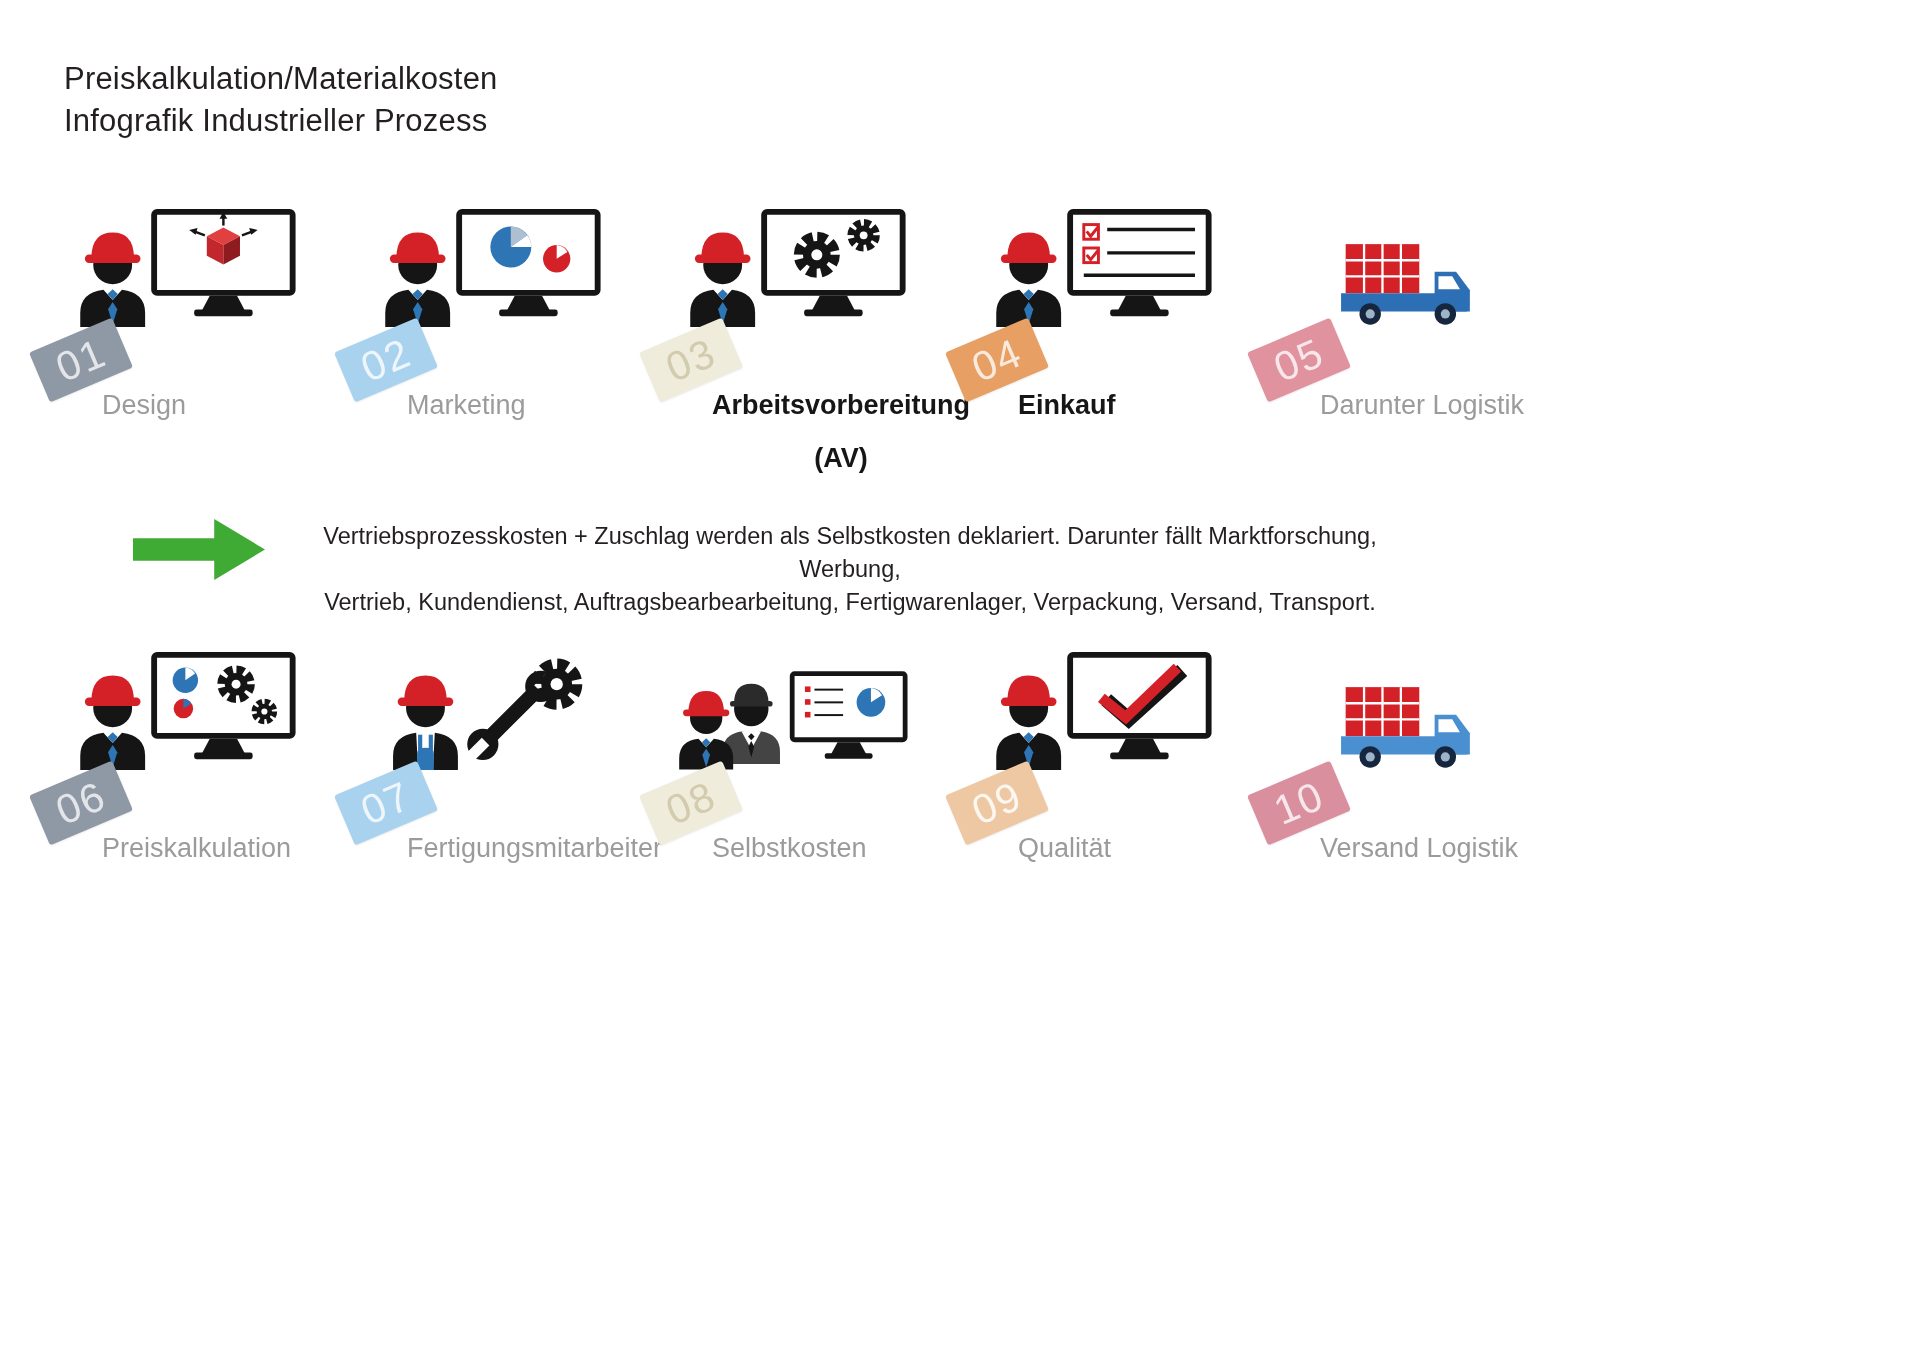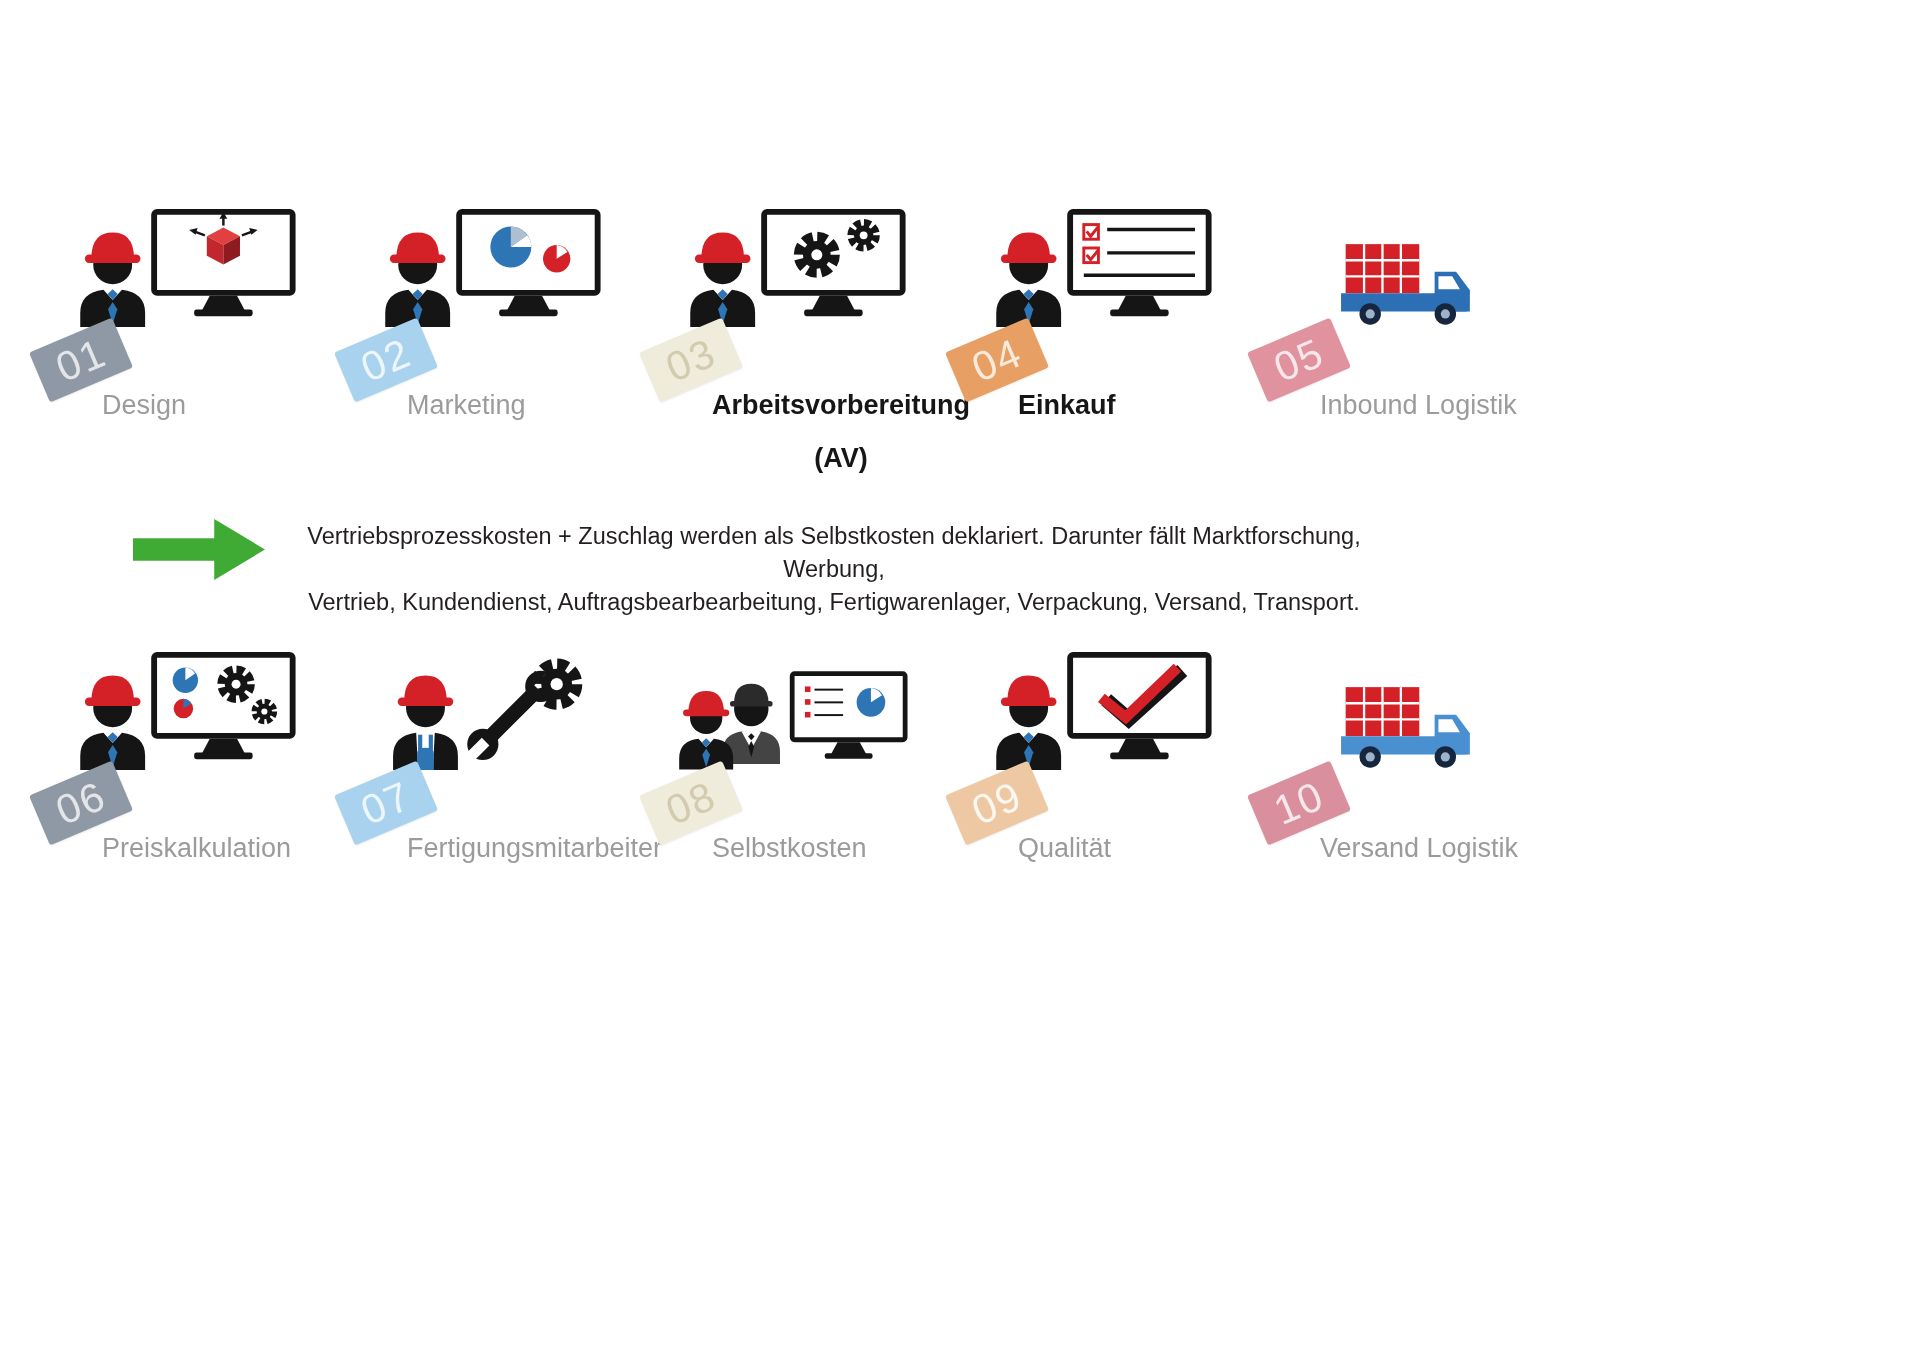--- a/index.html
+++ b/index.html
@@ -15,21 +15,21 @@
   .tag{position:absolute;left:8px;top:128px;width:90px;height:54px;border-radius:3px;
        transform:rotate(-23deg);display:flex;align-items:center;justify-content:center;
        box-shadow:0 1px 2px rgba(0,0,0,0.08);}
   .tag-num{font-size:41px;letter-spacing:2px;font-weight:400;}
   .label{position:absolute;left:74px;top:184px;font-size:27px;color:#9b9b9b;
          white-space:nowrap;line-height:1.25;}
   .label.strong{color:#161616;font-weight:600;}
   .label .sub{text-align:center;margin-top:19px;}
 
   .arrow{position:absolute;left:133px;top:516px;}
-  .note{position:absolute;left:284px;top:520px;width:1100px;text-align:center;
+  .note{position:absolute;left:300px;top:520px;width:1100px;text-align:center;
         font-size:23.5px;line-height:1.4;color:#231f20;}
 
   .truck-inbound{color:#2d6fb4;}
   .truck-outbound{color:#4a90d0;}
   .truck-shift{margin-left:20px;}
 </style>
 </head>
 <body>
 
 <div class="canvas">
@@ -93,20 +93,24 @@
         <path d="M126,40 h28 l18,24 v28 h-46 Z" fill="currentColor"></path>
         <polygon points="131,46 149,46 159,63 131,63" fill="#ffffff"></polygon>
         <circle cx="42" cy="95" r="14" fill="#16263f"></circle>
           <circle cx="42" cy="95" r="6" fill="#9fb3c8"></circle>
         <circle cx="140" cy="95" r="14" fill="#16263f"></circle>
           <circle cx="140" cy="95" r="6" fill="#9fb3c8"></circle>
       </g>
     </defs>
   </svg>
 
+  <div class="title">
+    <div>Preiskalkulation/Materialkosten</div>
+    <div>Infografik Industrieller Prozess</div>
+  </div>
 
   <div class="step" style="left:28px;top:205px;">
     <div class="icon-wrap">
       <svg viewBox="0 0 240 122" width="235" height="119">
         <use href="#g-monitor" transform="translate(90,0)"></use>
         <g transform="translate(90,0)">
           <polygon points="75,20 92,29 75,38 58,29" fill="#e04040"></polygon>
           <polygon points="58,29 75,38 75,58 58,49" fill="#c1272d"></polygon>
           <polygon points="92,29 75,38 75,58 92,49" fill="#8e1b1f"></polygon>
           <g stroke="#151515" stroke-width="2.5">
@@ -195,21 +199,21 @@
 
   <div class="step" style="left:1246px;top:205px;">
     <div class="icon-wrap">
       <svg class="truck-inbound truck-shift" viewBox="0 0 180 112" width="138" height="86">
         <use href="#g-truck"></use>
       </svg>
     </div>
     <div class="tag" style="background: rgb(224, 146, 159);">
       <span class="tag-num" style="color: rgba(255, 255, 255, 0.78);">05</span>
     </div>
-    <div class="label">Inbound Logistik</div>
+    <div class="label">Darunter Logistik</div>
   </div>
 
   <div class="arrow">
     <svg viewBox="0 0 130 66" width="132" height="67">
       <path d="M0,22 H80 V3 L130,33 L80,63 V44 H0 Z" style="fill: rgb(63, 170, 52);"></path>
     </svg>
   </div>
 
   <div class="note">
     <div>Vertriebsprozesskosten + Zuschlag werden als Selbstkosten deklariert. Darunter fällt Marktforschung, Werbung,</div>

